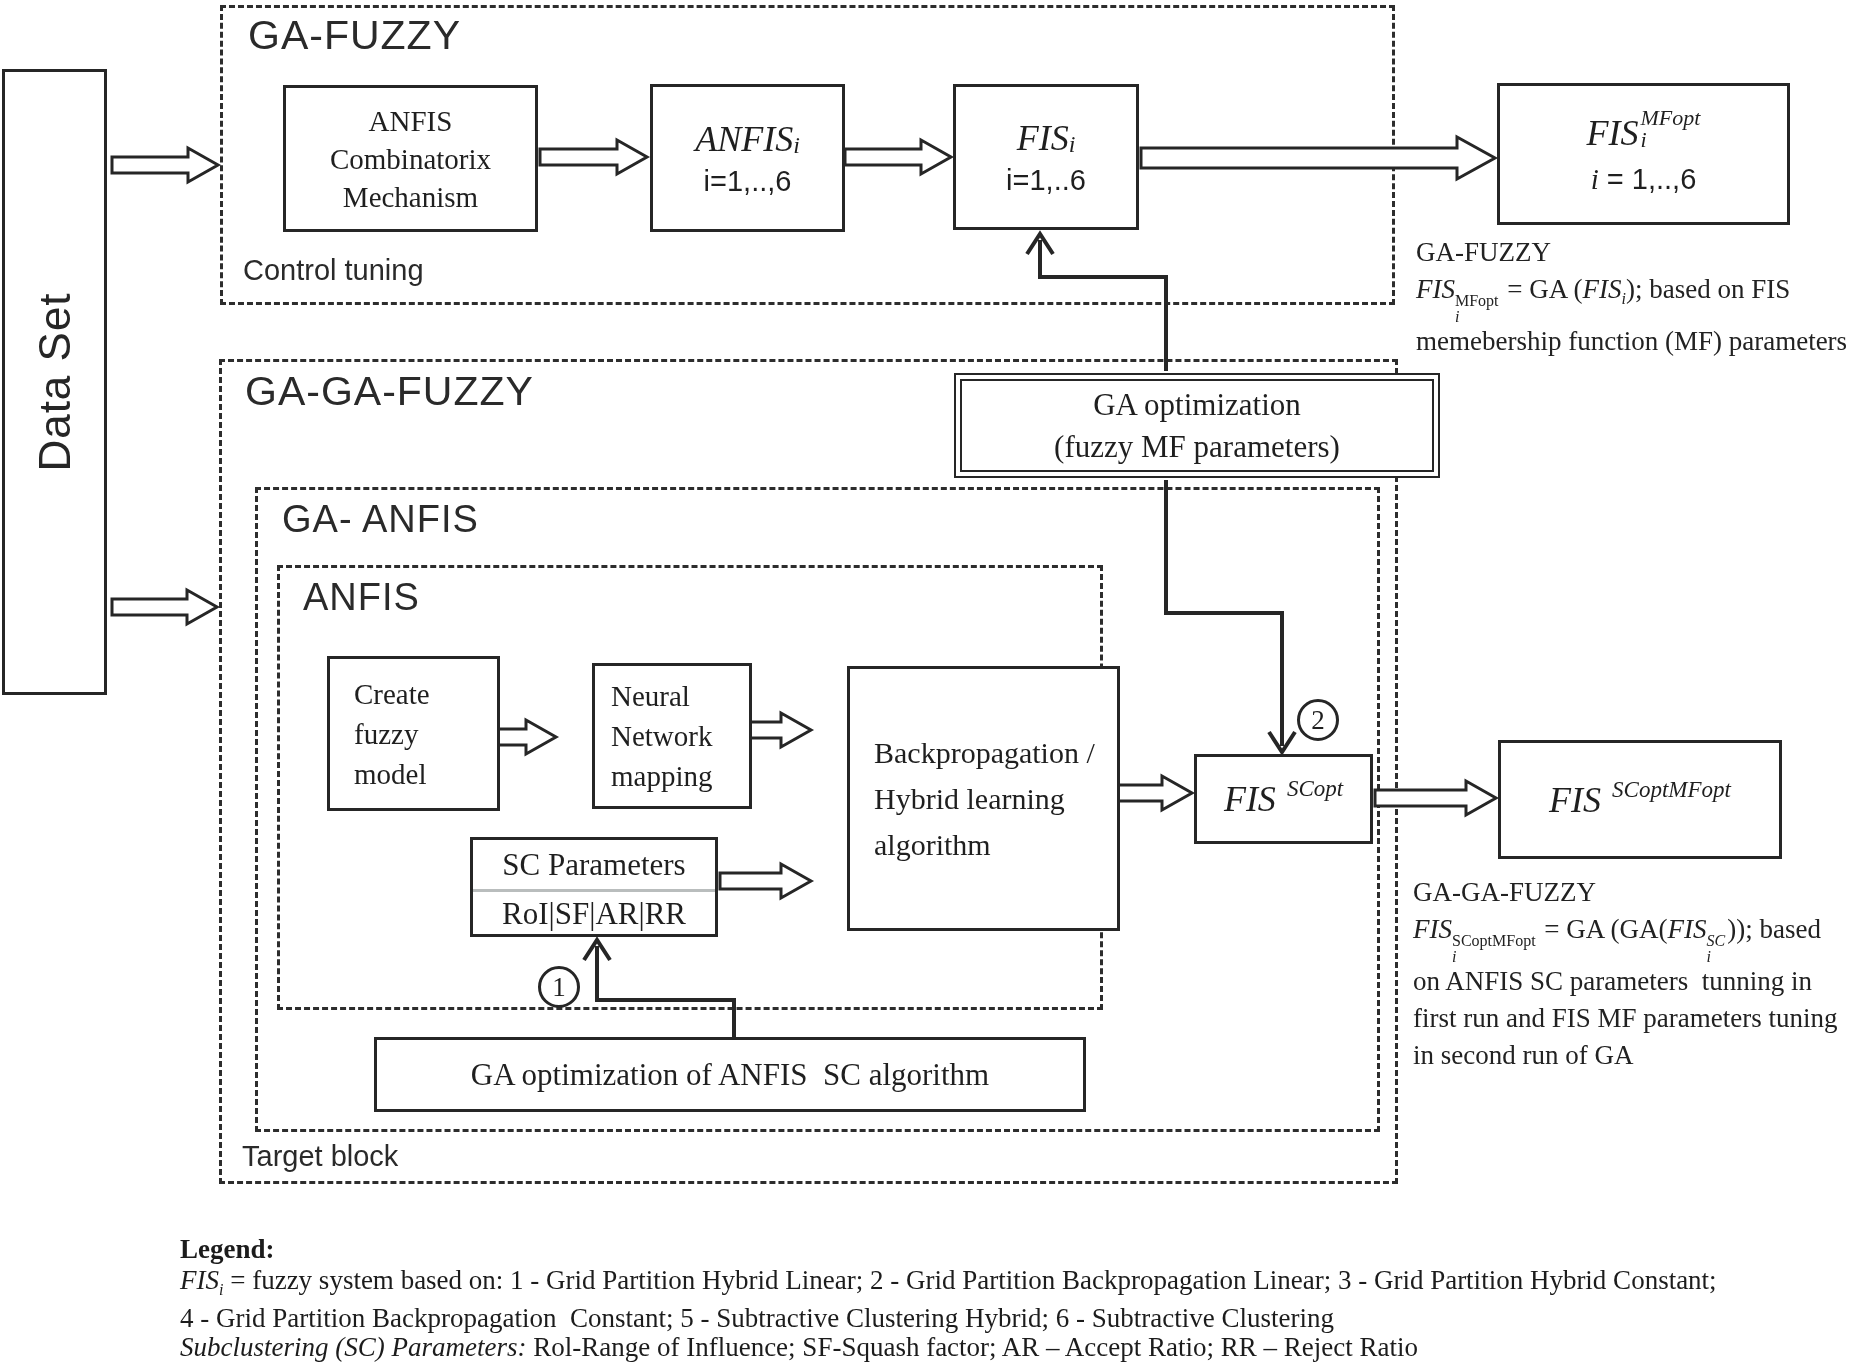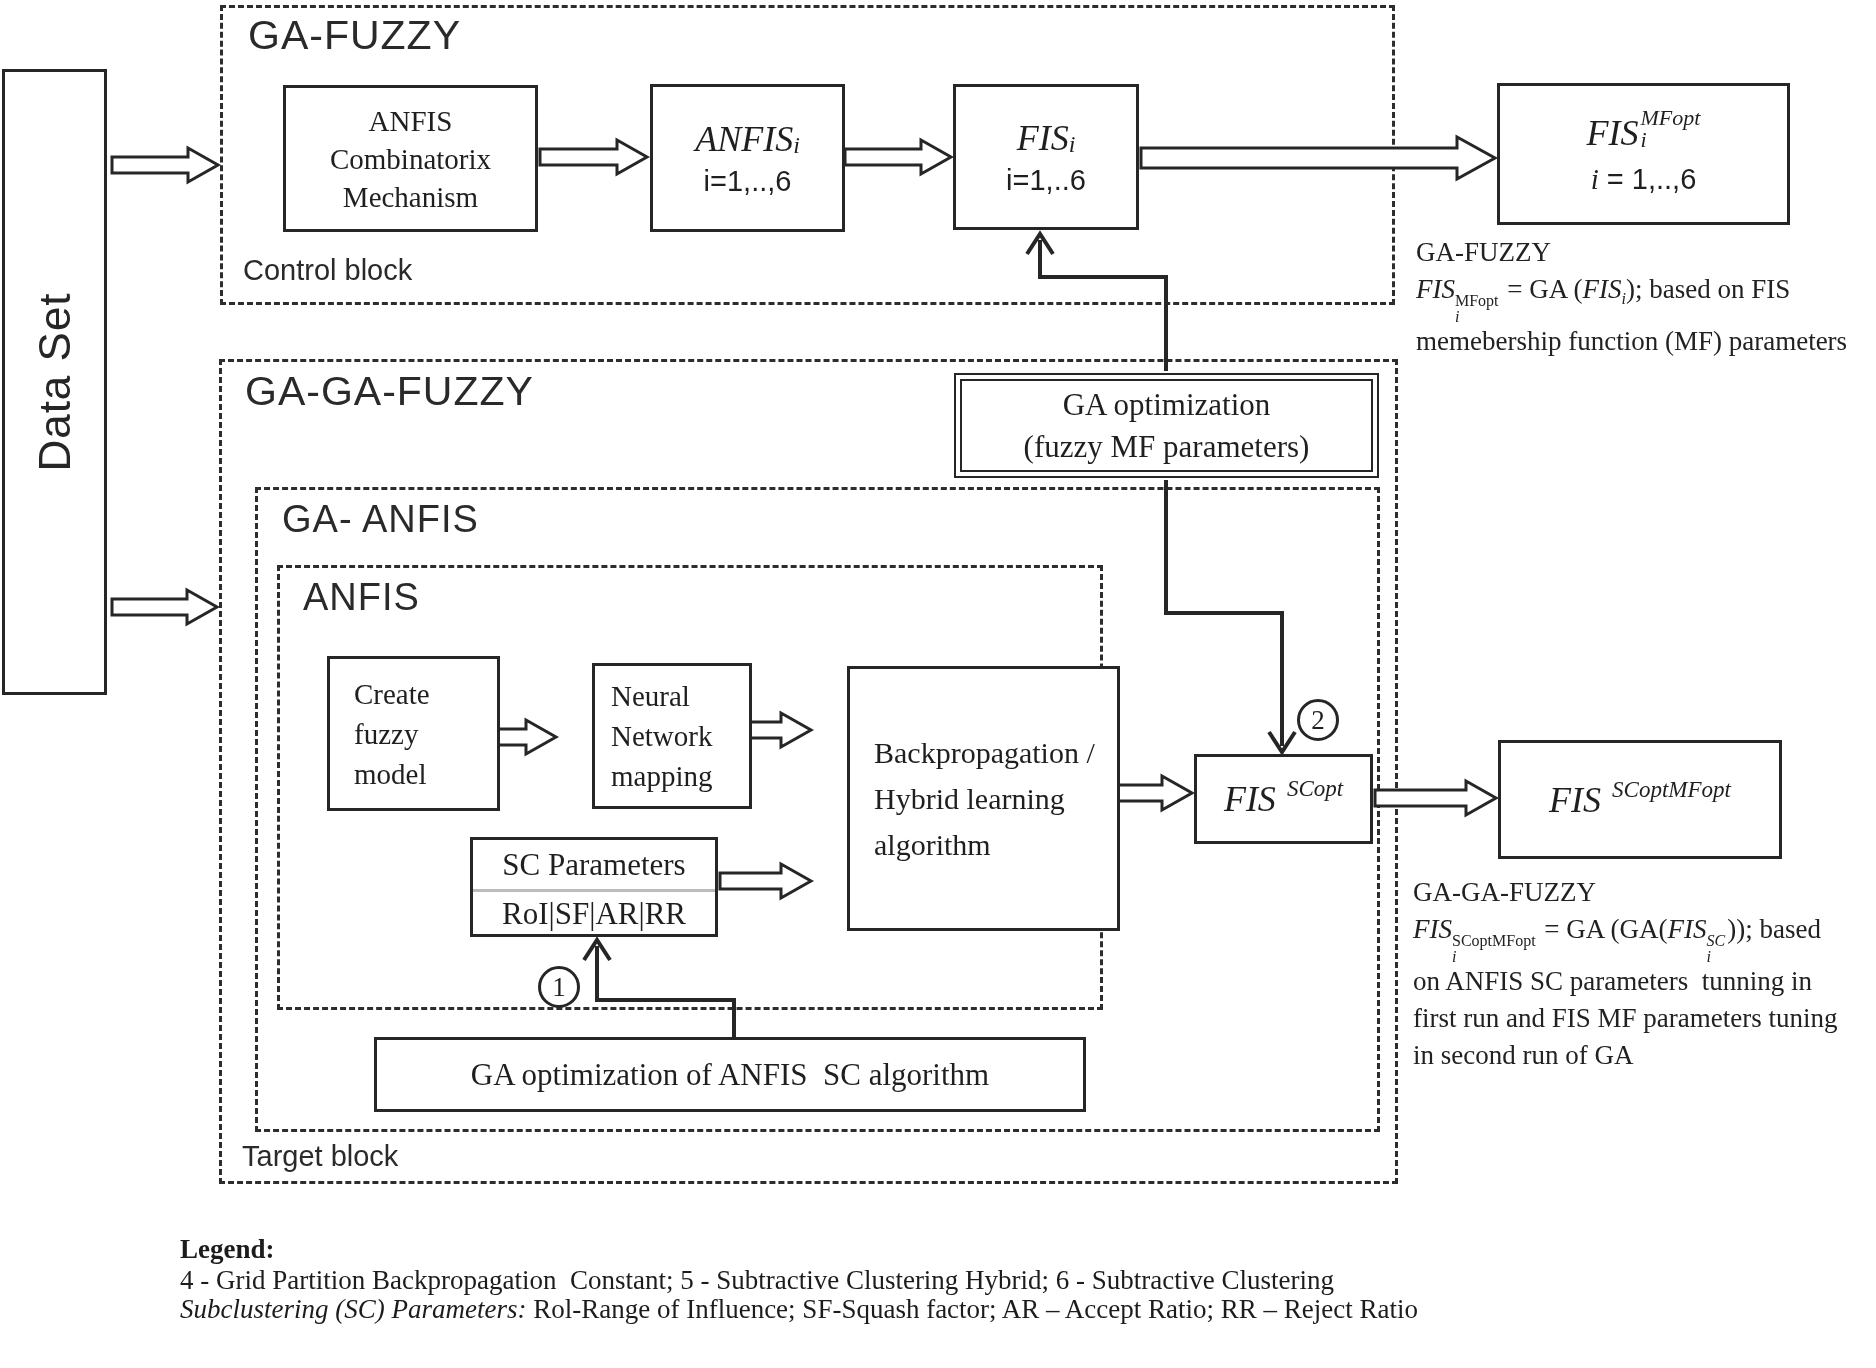--- a/index.html
+++ b/index.html
@@ -83,21 +83,21 @@
       <path d="M734,1039 V1000 H597 V946"></path>
       <path d="M584,960 L597,940 L610,960"></path>
     </g>
   </svg>
 
   <div class="solidbox vbox" style="left:2px;top:69px;width:105px;height:626px;">
     <span class="vlabel">Data Set</span>
   </div>
 
   <span class="heading h-big" style="left:248px;top:12px;">GA-FUZZY</span>
-  <span class="heading h-small" style="left:243px;top:254px;">Control block</span>
+  <span class="heading h-small" style="left:243px;top:254px;">Control tuning</span>
   <span class="heading h-big" style="left:245px;top:368px;">GA-GA-FUZZY</span>
   <span class="heading h-mid" style="left:282px;top:498px;">GA- ANFIS</span>
   <span class="heading h-mid" style="left:303px;top:576px;">ANFIS</span>
   <span class="heading h-small" style="left:242px;top:1140px;">Target block</span>
 
   <div class="solidbox" style="left:283px;top:85px;width:255px;height:147px;">
     <span class="serifline" style="line-height:38px;">ANFIS</span>
     <span class="serifline" style="line-height:38px;">Combinatorix</span>
     <span class="serifline" style="line-height:38px;">Mechanism</span>
   </div>
@@ -122,21 +122,21 @@
     <div class="mathline">
       <span>FIS</span>
         <span class="mstack">
           <span class="st-sup">MFopt</span>
           <span class="st-sub">i</span>
         </span>
     </div>
     <div class="range"><span class="ri">i</span><span> = 1,..,6</span></div>
   </div>
 
-  <div class="dblbox" style="left:954px;top:373px;width:425px;height:105px;">
+  <div class="dblbox" style="left:954px;top:373px;width:486px;height:105px;">
     <div class="dblinner">
       <span class="serifline" style="font-size:31px;line-height:42px;">GA optimization</span>
       <span class="serifline" style="font-size:31px;line-height:42px;">(fuzzy MF parameters)</span>
     </div>
   </div>
 
   <div class="solidbox leftbox" style="left:293px;top:656px;width:173px;height:155px;">
     <span class="serifline">Create</span>
     <span class="serifline">fuzzy</span>
     <span class="serifline">model</span>
@@ -190,17 +190,18 @@
   <div class="note" style="left:1413px;top:874px;width:462px;">
     <span class="nline">GA-GA-FUZZY</span>
     <span class="nline"><span class="mi">FIS</span><span class="fstack"><span class="rm">SCoptMFopt</span><span class="it">i</span></span><span> = GA (GA(</span><span class="mi">FIS</span><span class="fstack"><span class="it">SC</span><span class="it">i</span></span><span>)); based</span></span>
     <span class="nline">on ANFIS SC parameters  tunning in</span>
     <span class="nline">first run and FIS MF parameters tuning</span>
     <span class="nline">in second run of GA</span>
   </div>
 
   <div class="legend" style="left:180px;top:1232px;width:1690px;">
     <span class="lline ltitle">Legend:</span>
+    <span class="lline"><span class="it">FIS</span><sub>i</sub><span> = fuzzy system based on: 1 - Grid Partition Hybrid Linear; 2 - Grid Partition Backpropagation Linear; 3 - Grid Partition Hybrid Constant;</span></span>
     <span class="lline">4 - Grid Partition Backpropagation  Constant; 5 - Subtractive Clustering Hybrid; 6 - Subtractive Clustering</span>
     <span class="lline"><span class="it">Subclustering (SC) Parameters:</span><span> Rol-Range of Influence; SF-Squash factor; AR – Accept Ratio; RR – Reject Ratio</span></span>
   </div>
 
 </div>
 
 </body></html>

